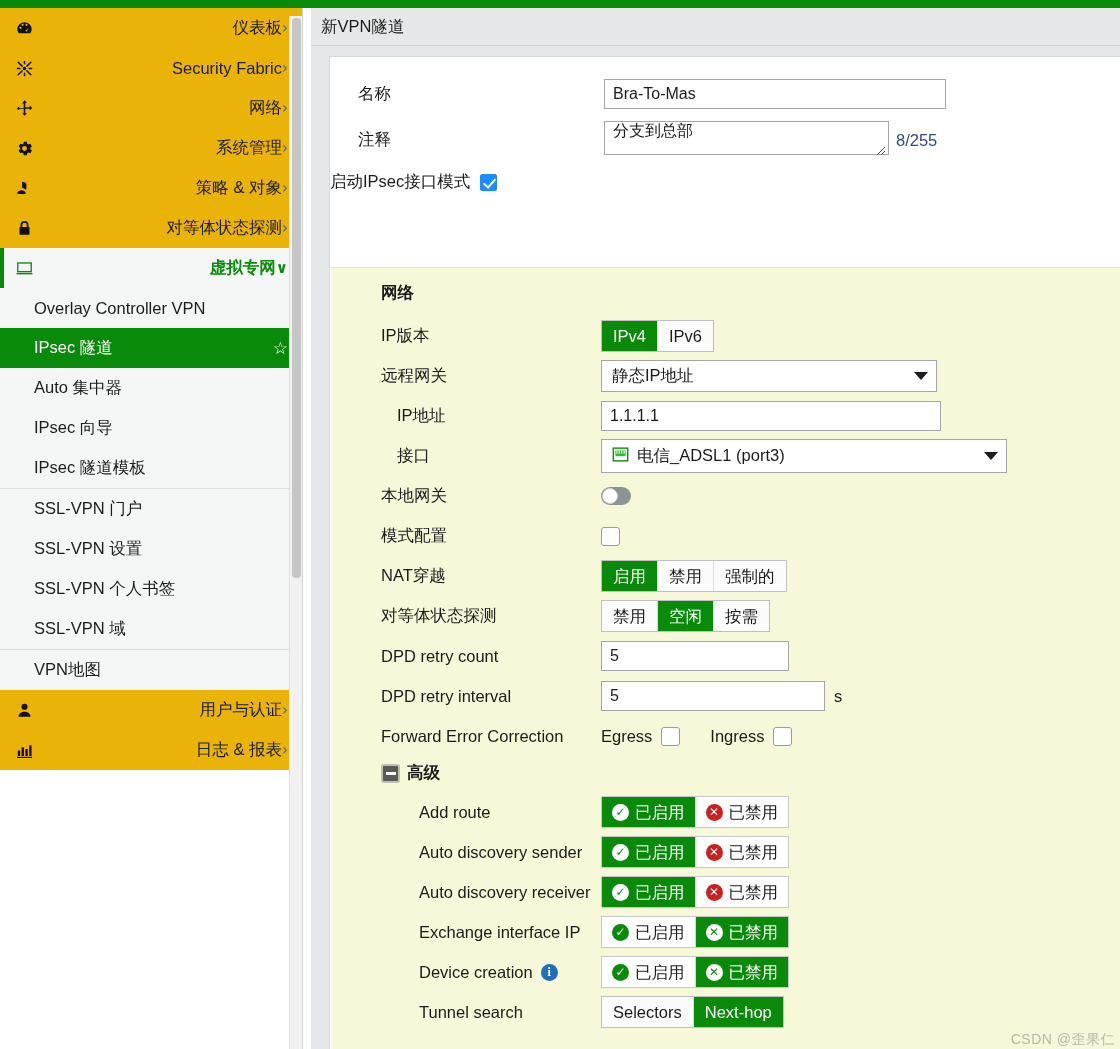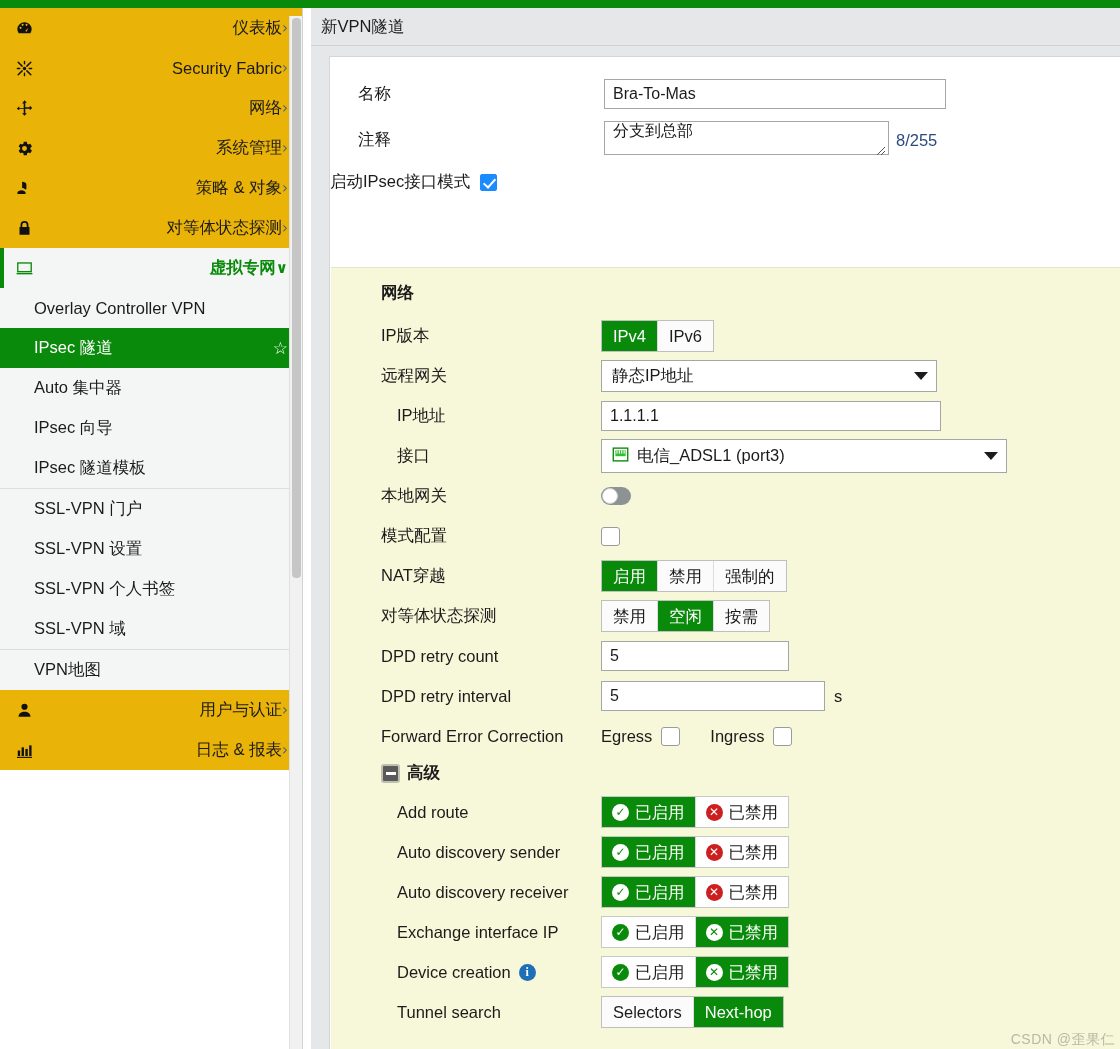--- a/index.html
+++ b/index.html
@@ -259,21 +259,21 @@
   .collapse-ico i { display: block; width: 10px; height: 3px; background: #ffffff; }
 
   .info-ico {
     width: 17px; height: 17px; border-radius: 50%;
     background: #1e6fb8; color: #ffffff;
     font-size: 12px; font-weight: bold;
     display: inline-flex; align-items: center; justify-content: center;
     font-family: "Liberation Serif", serif;
     margin-left: 8px; vertical-align: middle;
   }
-  .advrow .flab { padding-left: 66px; display: flex; align-items: center; }
+  .advrow .flab { padding-left: 88px; display: flex; align-items: center; }
 
   .ok-ico, .no-ico {
     width: 17px; height: 17px; border-radius: 50%;
     display: inline-flex; align-items: center; justify-content: center;
     font-size: 12px; color: #ffffff; font-weight: bold;
     font-family: "DejaVu Sans", sans-serif; line-height: 1;
   }
   .ok-ico { background: #0a8a0a; }
   .no-ico { background: #cc1f1f; }
   .segx .opt.sel .ok-ico { background: #ffffff; color: #0a8a0a; }

